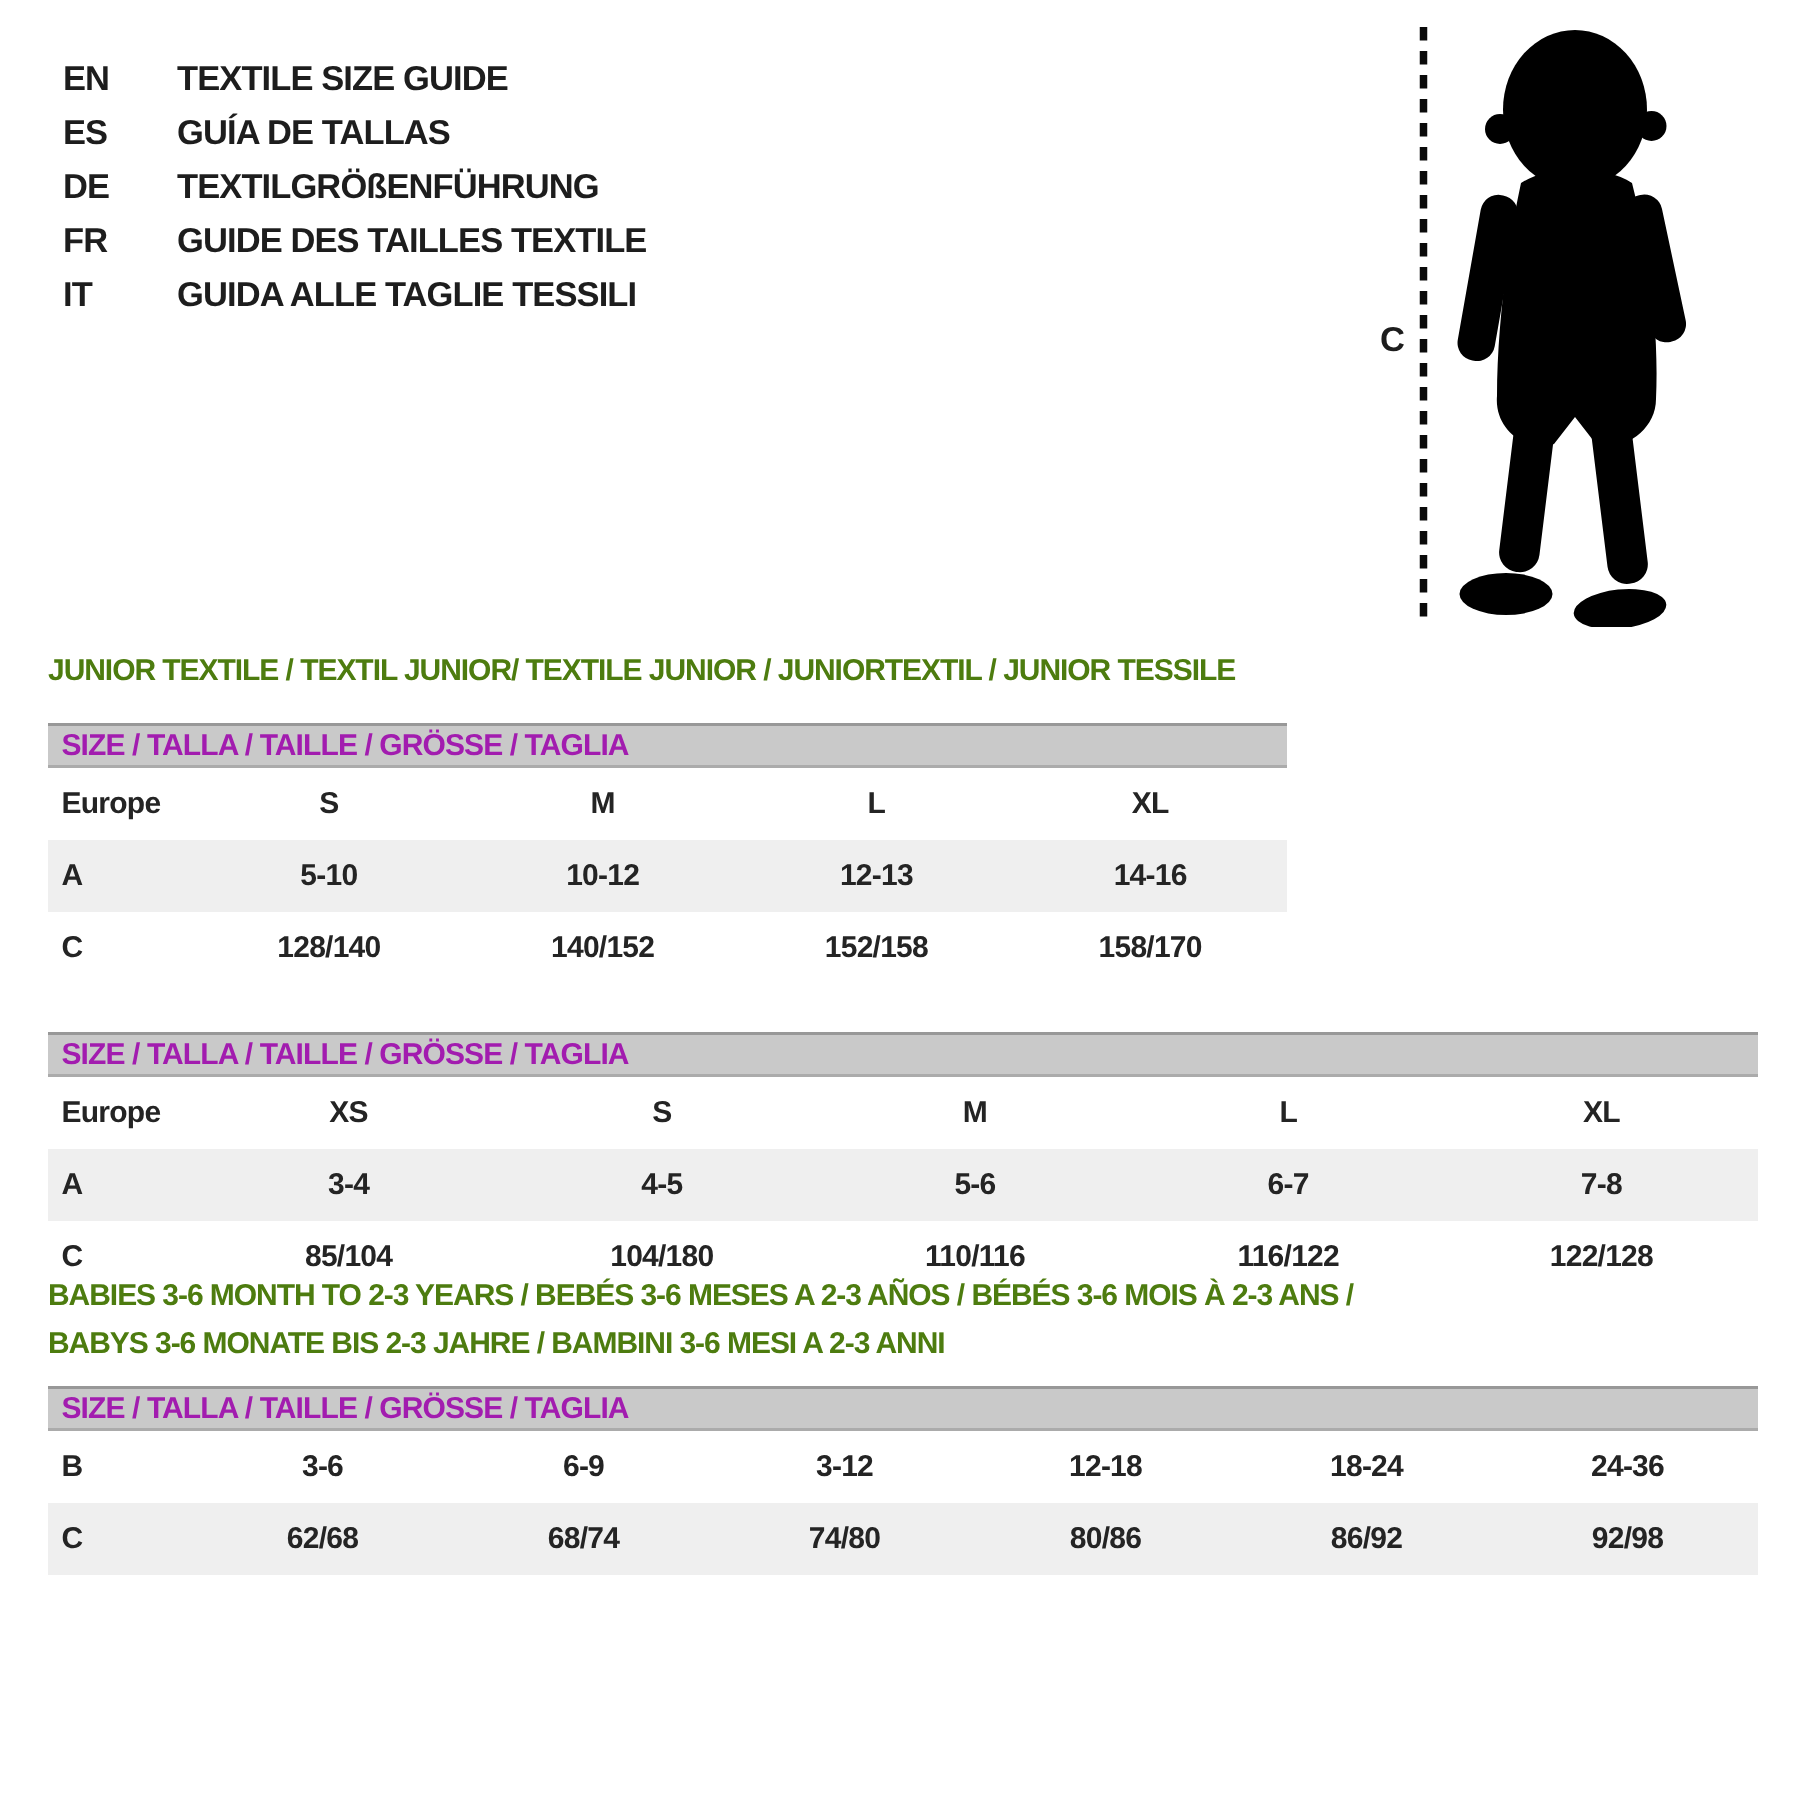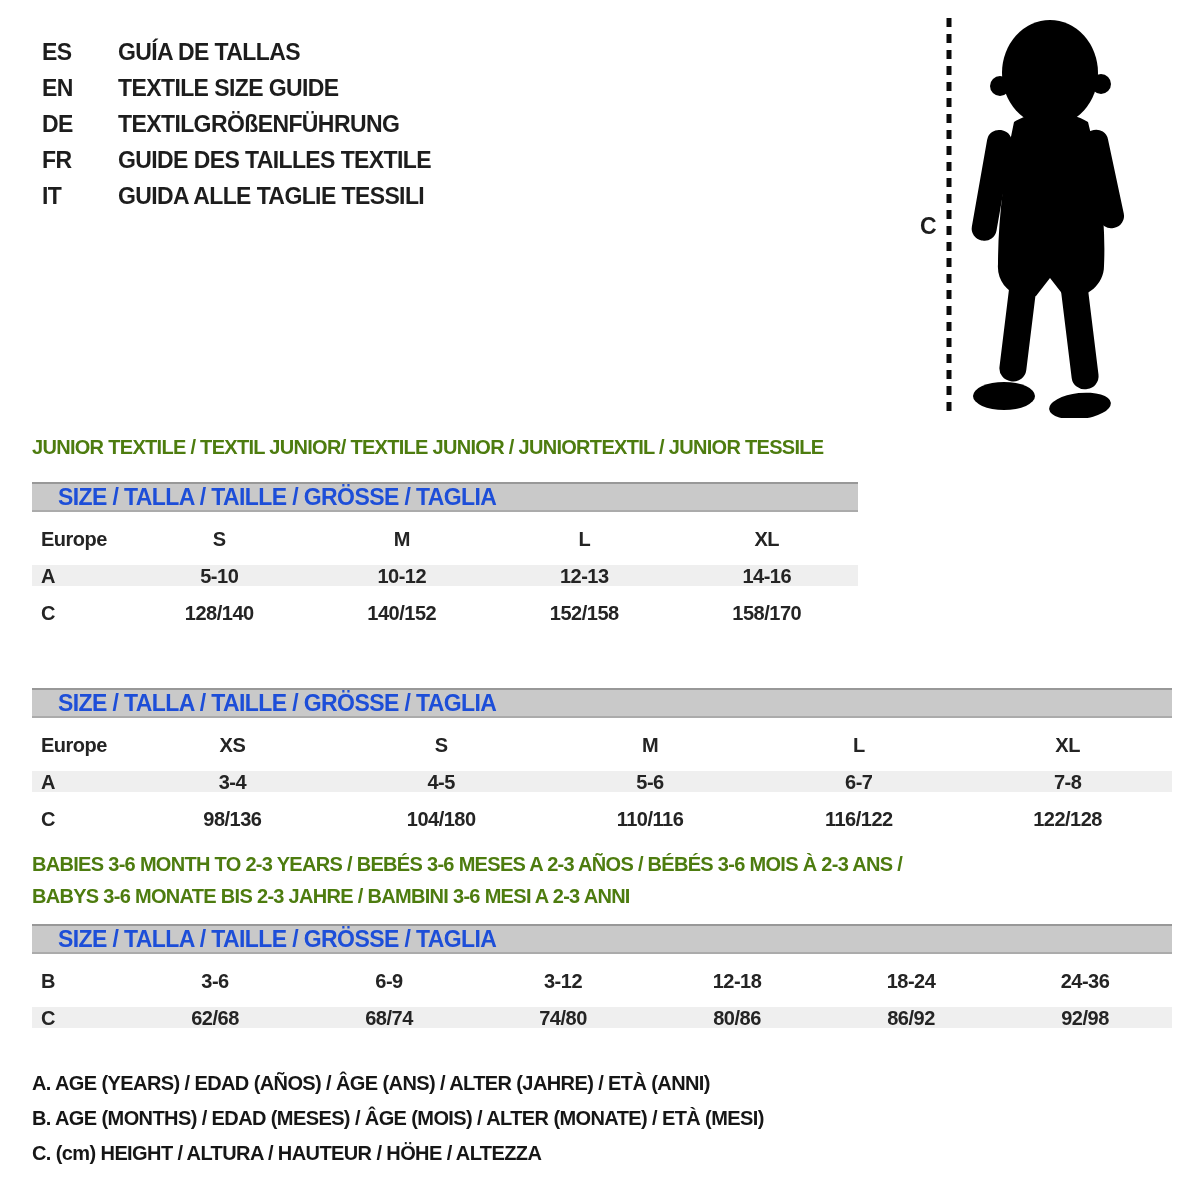--- a/index.html
+++ b/index.html
@@ -21,46 +21,46 @@
   
   .sec-title{position:absolute;left:32px;font-size:20px;font-weight:700;
              letter-spacing:-0.7px;color:#4d7c0f;white-space:nowrap;}
   .sec-title .subsz{font-size:13px;vertical-align:-3px;}
   .two-line{line-height:32px;}
 
   
   .stable{position:absolute;left:32px;}
   .size-bar{height:30px;box-sizing:border-box;background:#c9c9c9;
             border-top:2px solid #989898;border-bottom:2px solid #ababab;
-            display:flex;align-items:center;padding-left:26px;
-            font-size:23px;font-weight:700;letter-spacing:-0.6px;color:#1d4ed8;}
-  .trow{display:flex;height:21px;align-items:flex-start;
-        font-size:20px;font-weight:700;letter-spacing:-0.5px;color:#242424;margin-top:16px;}
+            display:flex;align-items:center;padding-left:9px;
+            font-size:20px;font-weight:700;letter-spacing:-0.6px;color:#a21caf;}
+  .trow{display:flex;height:48px;align-items:center;
+        font-size:20px;font-weight:700;letter-spacing:-0.5px;color:#242424;}
   .trow.alt{background:#efefef;}
   .tcell.lbl{width:96px;padding-left:9px;box-sizing:border-box;}
   .tcell.val{flex:1;text-align:center;}
 
   
   .legend{position:absolute;left:32px;top:1066px;}
   .legend-line{height:35px;display:flex;align-items:center;
                font-size:20px;font-weight:700;letter-spacing:-0.6px;color:#161616;}
 </style>
 </head>
 <body>
 
 <div class="page">
 
   <div class="langs">
     <div class="lang-row">
+      <span class="lang-code">EN</span>
+      <span class="lang-label">TEXTILE SIZE GUIDE</span>
+    </div>
+    <div class="lang-row">
       <span class="lang-code">ES</span>
       <span class="lang-label">GUÍA DE TALLAS</span>
-    </div>
-    <div class="lang-row">
-      <span class="lang-code">EN</span>
-      <span class="lang-label">TEXTILE SIZE GUIDE</span>
     </div>
     <div class="lang-row">
       <span class="lang-code">DE</span>
       <span class="lang-label">TEXTILGRÖßENFÜHRUNG</span>
     </div>
     <div class="lang-row">
       <span class="lang-code">FR</span>
       <span class="lang-label">GUIDE DES TAILLES TEXTILE</span>
     </div>
     <div class="lang-row">
@@ -129,21 +129,21 @@
     <div class="trow alt">
       <div class="tcell lbl">A</div>
       <div class="tcell val">3-4</div>
       <div class="tcell val">4-5</div>
       <div class="tcell val">5-6</div>
       <div class="tcell val">6-7</div>
       <div class="tcell val">7-8</div>
     </div>
     <div class="trow">
       <div class="tcell lbl">C</div>
-      <div class="tcell val">98/136</div>
+      <div class="tcell val">85/104</div>
       <div class="tcell val">104/180</div>
       <div class="tcell val">110/116</div>
       <div class="tcell val">116/122</div>
       <div class="tcell val">122/128</div>
     </div>
   </div>
 
   <div class="sec-title two-line" style="top:848px;">
     <div>BABIES 3-6 MONTH TO 2-3 YEARS / BEBÉS 3-6 MESES A 2-3 AÑOS / BÉBÉS 3-6 MOIS À 2-3 ANS /</div>
     <div>BABYS 3-6 MONATE BIS 2-3 JAHRE / BAMBINI 3-6 MESI A 2-3 ANNI</div>
@@ -163,19 +163,14 @@
       <div class="tcell lbl">C</div>
       <div class="tcell val">62/68</div>
       <div class="tcell val">68/74</div>
       <div class="tcell val">74/80</div>
       <div class="tcell val">80/86</div>
       <div class="tcell val">86/92</div>
       <div class="tcell val">92/98</div>
     </div>
   </div>
 
-  <div class="legend">
-    <div class="legend-line">A. AGE (YEARS) / EDAD (AÑOS) / ÂGE (ANS) / ALTER (JAHRE) / ETÀ (ANNI)</div>
-    <div class="legend-line">B. AGE (MONTHS) / EDAD (MESES) / ÂGE (MOIS) / ALTER (MONATE) / ETÀ (MESI)</div>
-    <div class="legend-line">C. (cm) HEIGHT / ALTURA / HAUTEUR / HÖHE / ALTEZZA</div>
-  </div>
 
 </div>
 
 </body></html>

